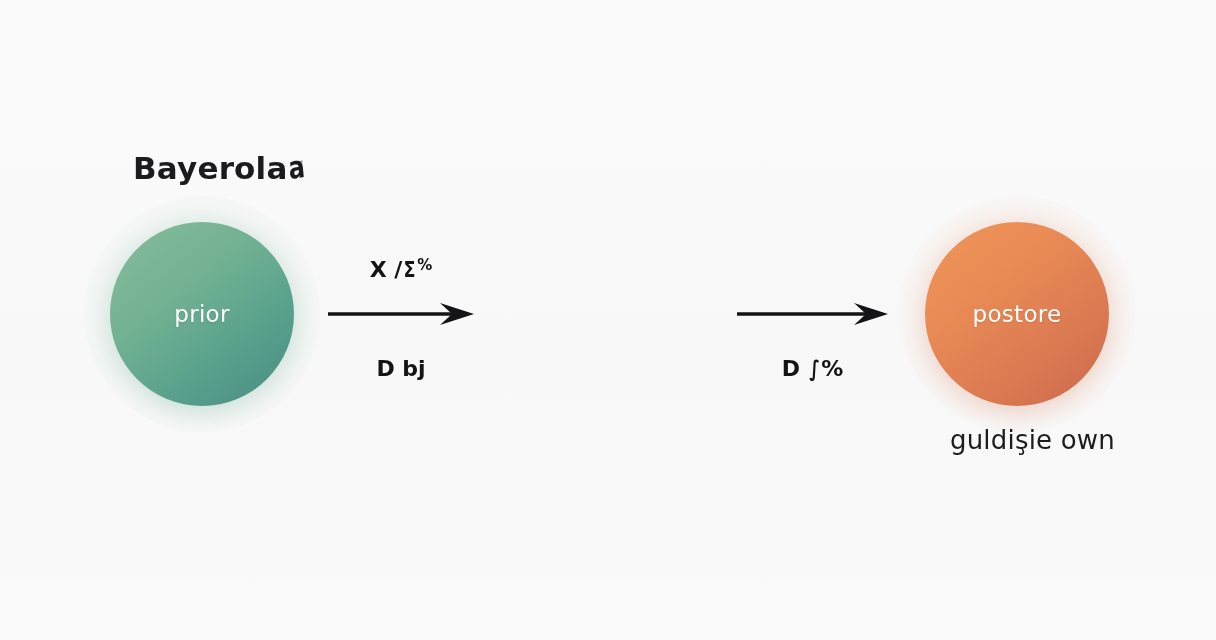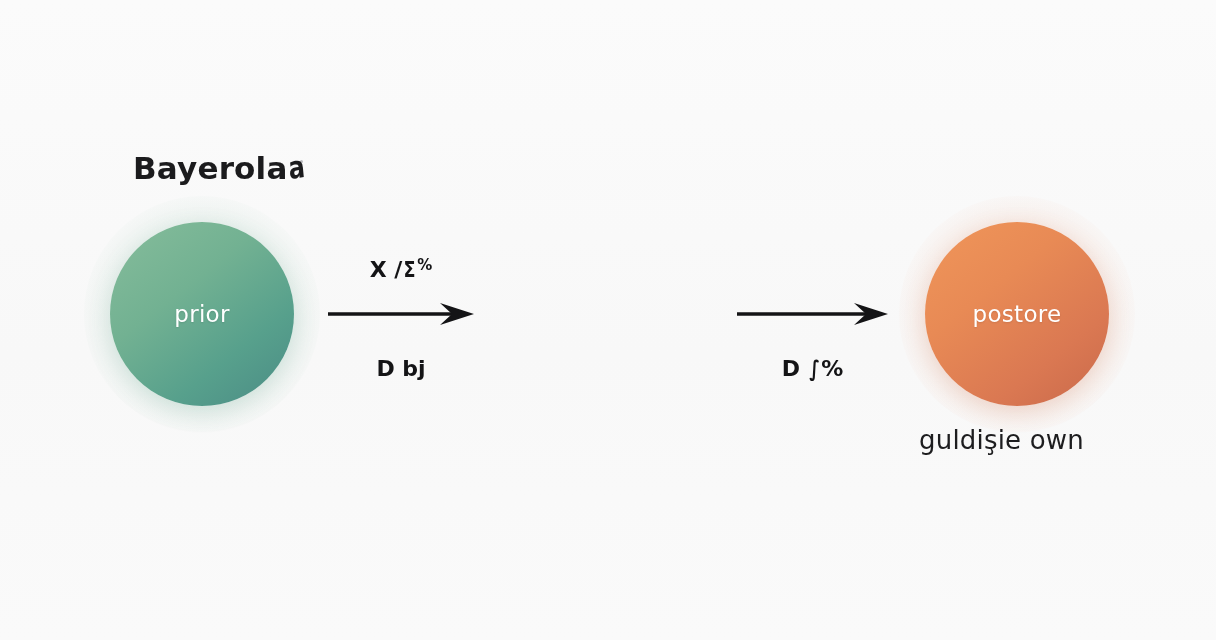--- a/index.html
+++ b/index.html
@@ -157,21 +157,21 @@
     display: inline-block;
     transform: scaleX(0.8);
   }
 
   
   .caption {
     position: absolute;
     left: 919px;
     top: 425px;
     width: 196px;
-    text-align: left;
+    text-align: right;
     font-size: 26px;
     font-weight: 400;
     color: #1d1d1f;
     letter-spacing: 0.2px;
     white-space: nowrap;
     font-family: "DejaVu Sans", sans-serif;
   }
 </style>
 </head>
 <body>

